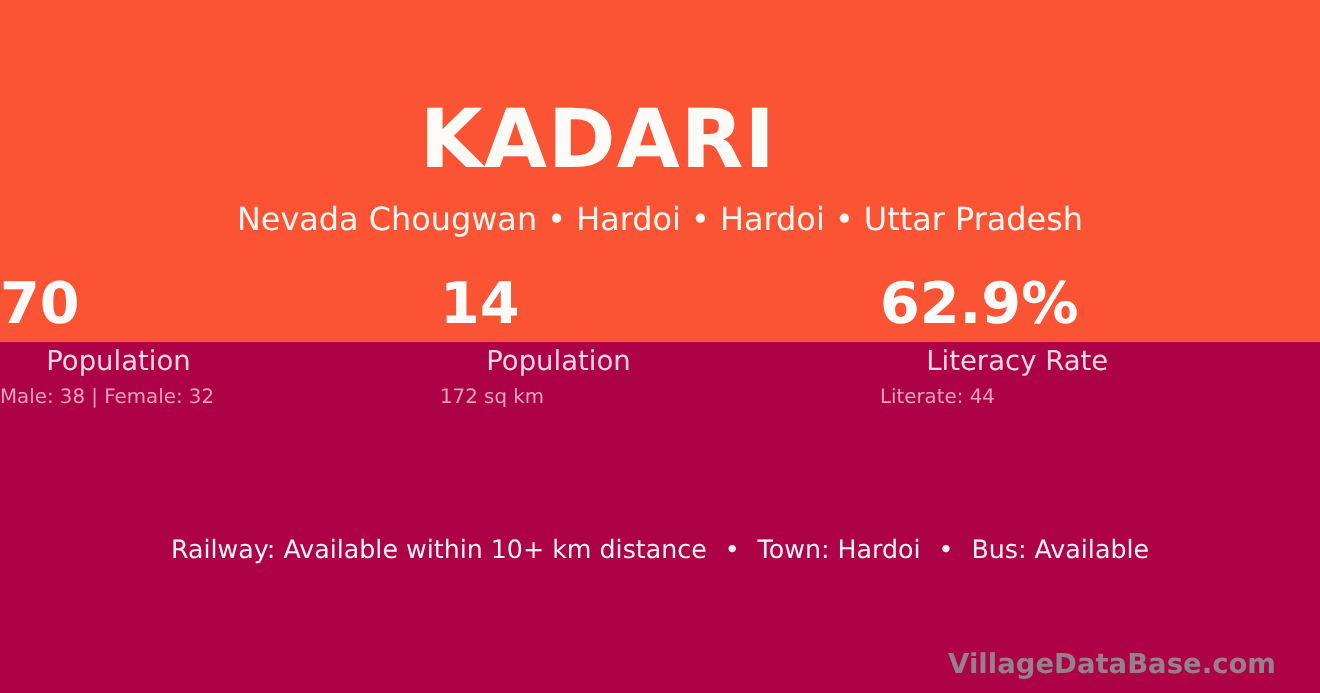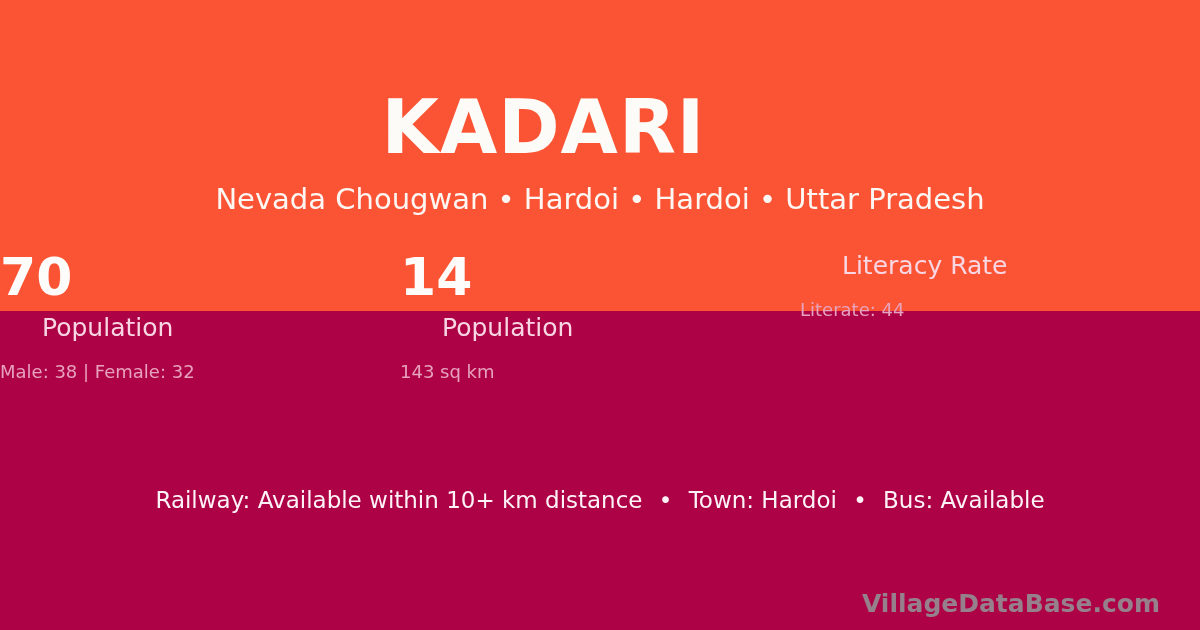--- a/index.html
+++ b/index.html
@@ -85,21 +85,21 @@
   .stat-label {
     margin-top: 5px;
     font-size: 25px;
     line-height: 30px;
     font-weight: 400;
     color: #f9d6e3;
     white-space: nowrap;
     margin-left: 42px;
   }
   .stat-sub {
-    margin-top: 18px;
+    margin-top: 7px;
     font-size: 18px;
     line-height: 22px;
     font-weight: 400;
     color: #e7a2bd;
     white-space: nowrap;
   }
 
   
   .amenities {
     position: absolute;
@@ -146,24 +146,25 @@
 
     <div class="stat">
       <div class="stat-value">70</div>
       <div class="stat-label">Population</div>
       <div class="stat-sub">Male: 38 | Female: 32</div>
     </div>
 
     <div class="stat">
       <div class="stat-value">14</div>
       <div class="stat-label">Population</div>
-      <div class="stat-sub">143 sq km</div>
+      <div class="stat-sub">172 sq km</div>
     </div>
 
     <div class="stat">
+      <div class="stat-value">62.9%</div>
       <div class="stat-label">Literacy Rate</div>
       <div class="stat-sub">Literate: 44</div>
     </div>
 
   </div>
 
   <div class="amenities">
     <span>Railway: Available within 10+ km distance</span>
     <span class="sep">•</span>
     <span>Town: Hardoi</span>

